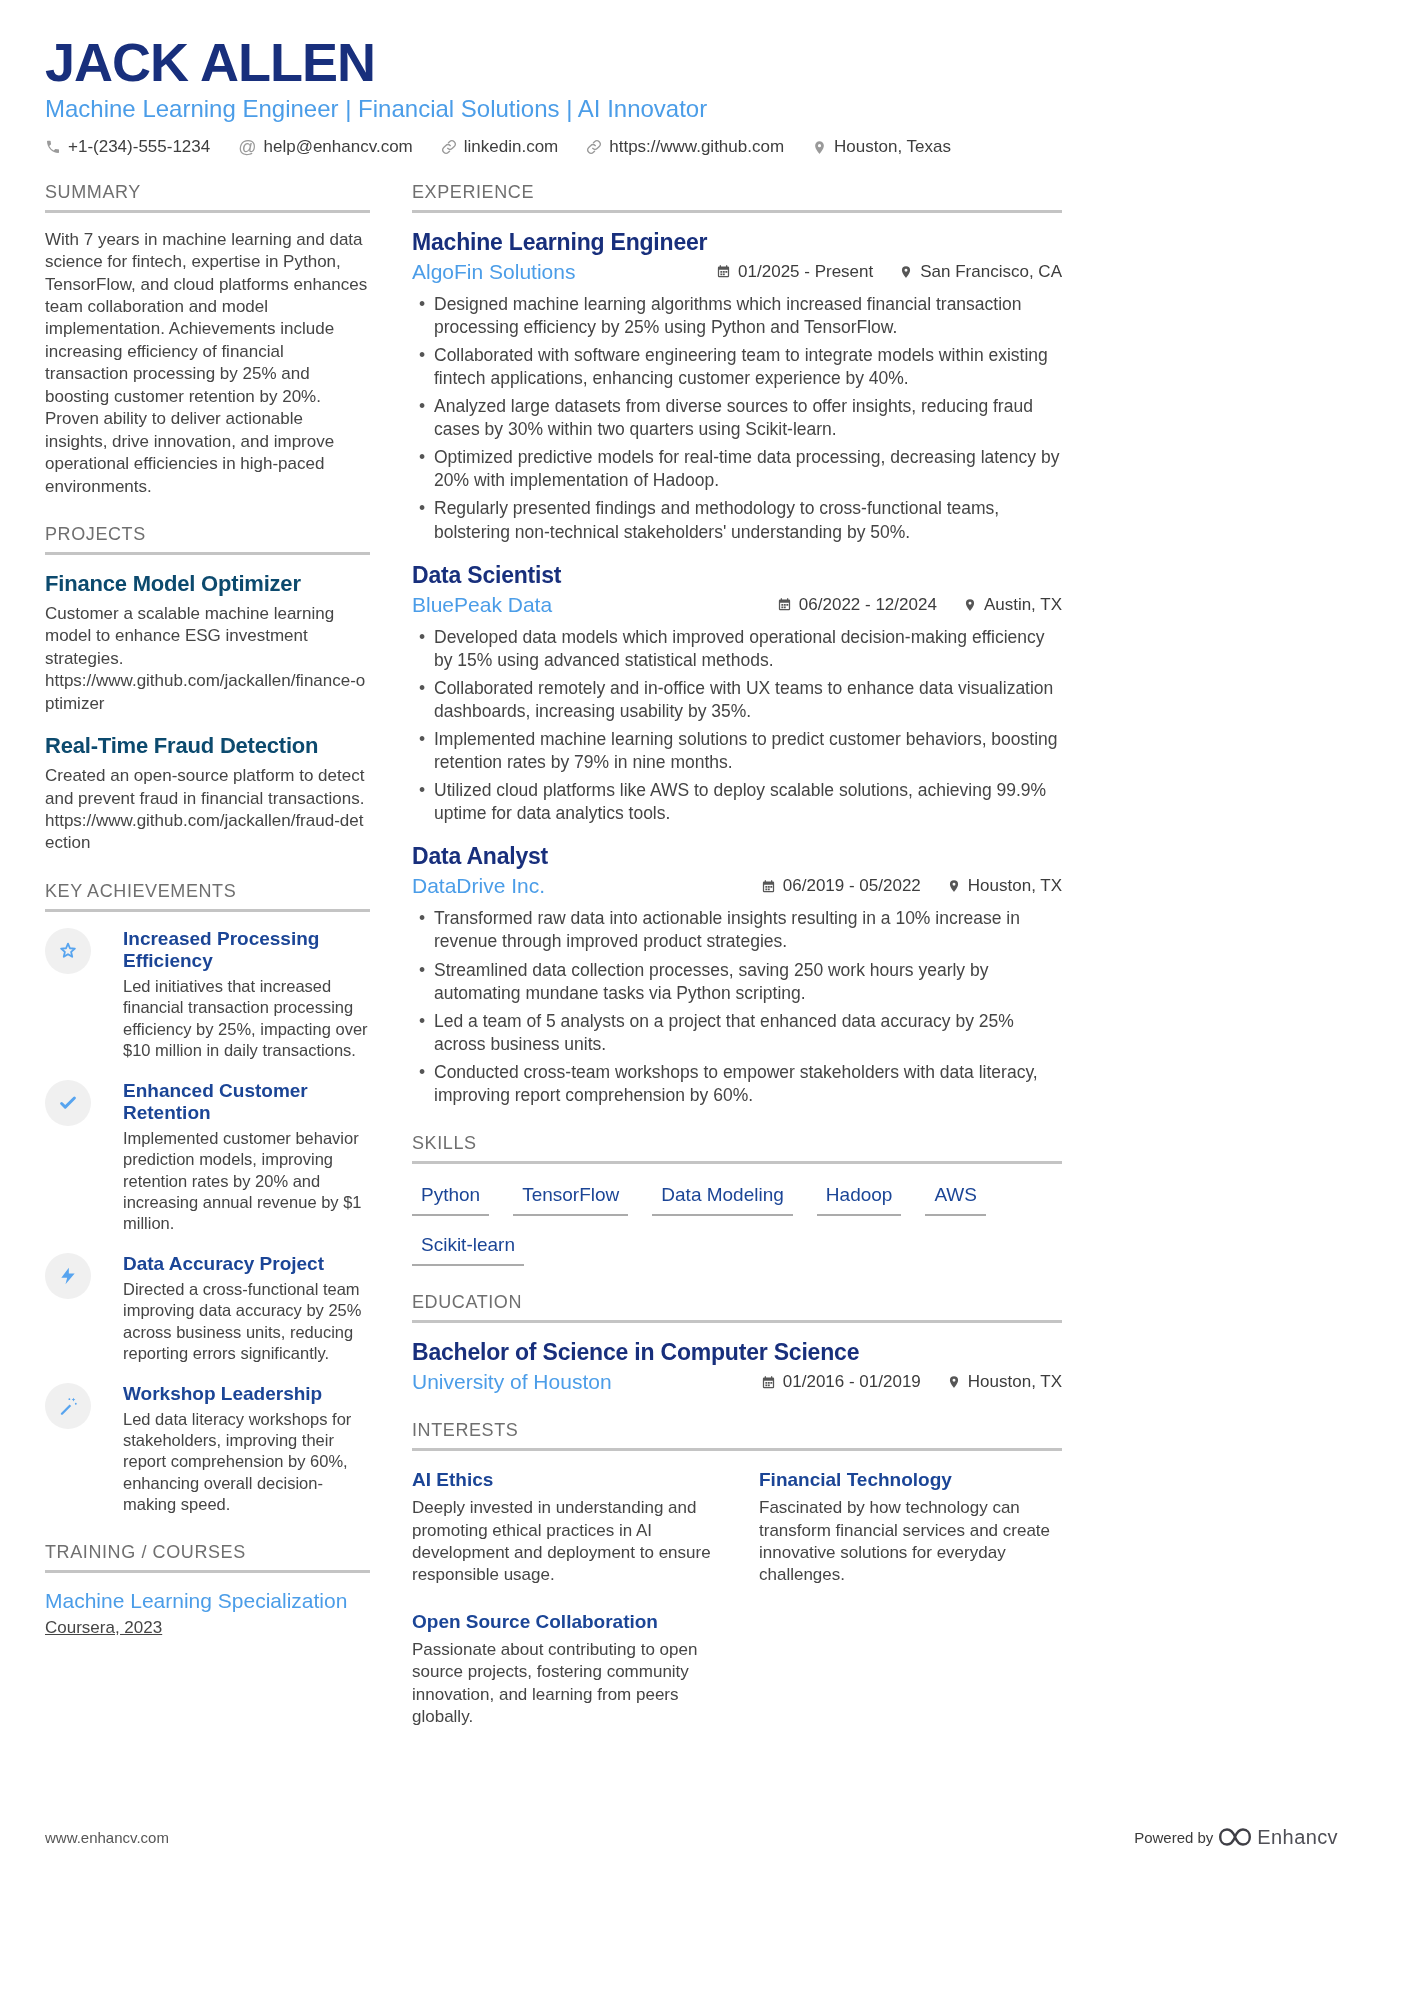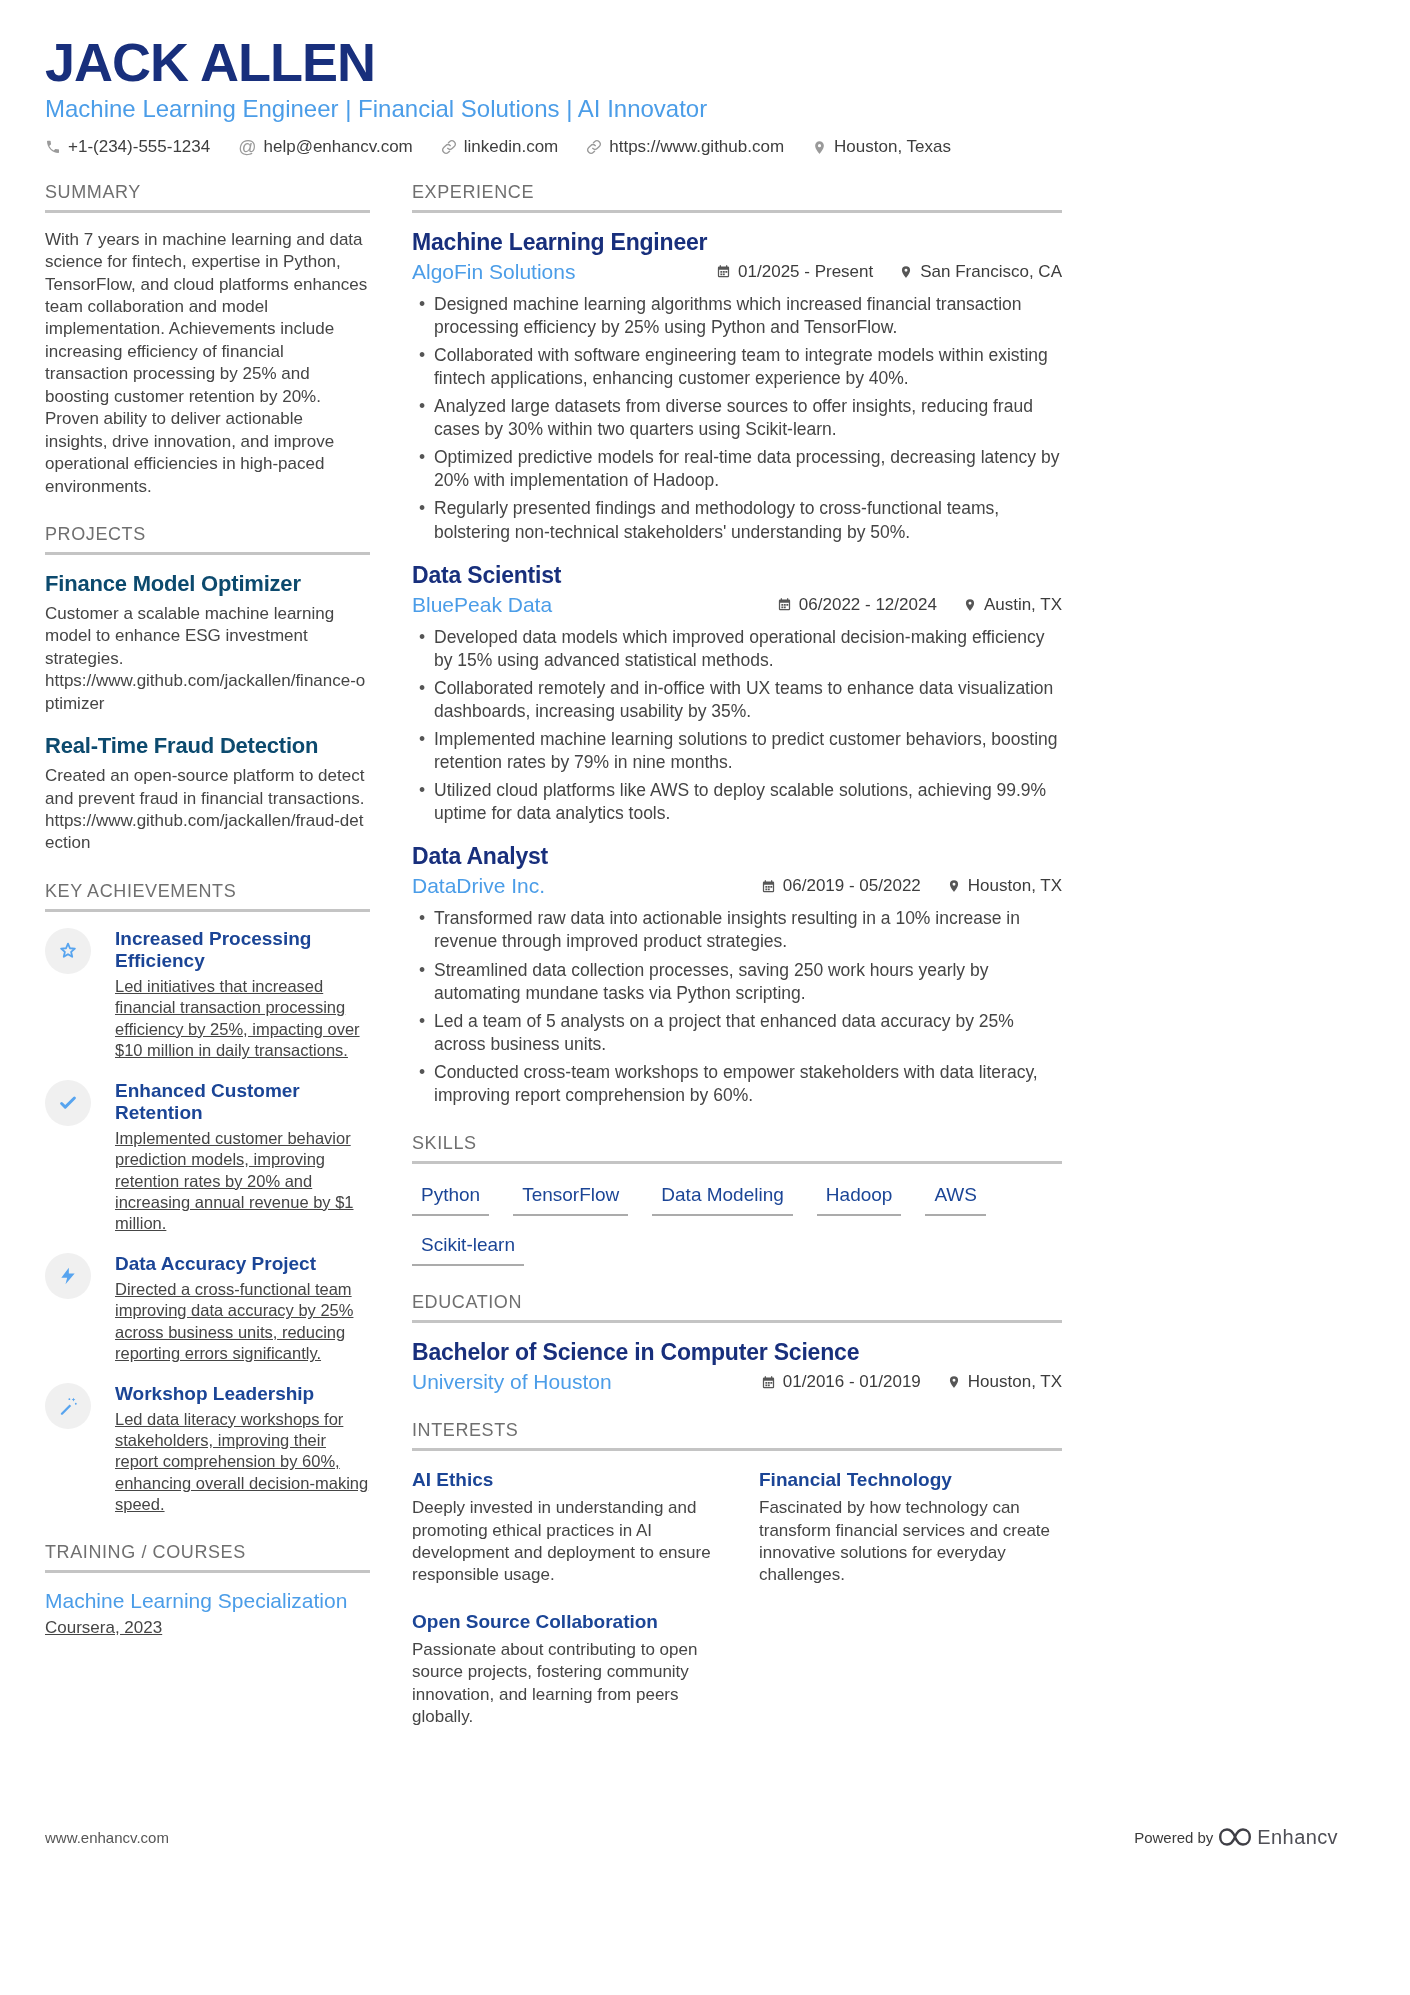--- a/index.html
+++ b/index.html
@@ -25,25 +25,25 @@
                padding-bottom:7px; border-bottom:3px solid #c4c4c4; margin-bottom:16px; }
 
   .body-text { font-size:17px; line-height:1.32; color:#454545; }
 
   
   .proj { margin-bottom:18px; }
   .proj-title { font-size:22px; font-weight:700; color:#0c4a6e; letter-spacing:-.2px; margin-bottom:6px; }
   .proj-url { font-size:17px; line-height:1.32; color:#454545; word-break:break-all; }
 
   
-  .ach { display:flex; gap:24px; margin-bottom:18px; }
+  .ach { display:flex; gap:32px; margin-bottom:18px; }
   .ach-icon-wrap { width:46px; height:46px; flex:none; border-radius:50%; background:#f0f0f0;
                    display:flex; align-items:center; justify-content:center; }
   .ach-title { font-size:19px; font-weight:700; color:#1b4596; margin-bottom:4px; }
-  .ach-text  { font-size:16.5px; line-height:1.3; color:#454545;text-decoration:underline; }
+  .ach-text  { font-size:16.5px; line-height:1.3; color:#454545; }
 
   
   .course-title { font-size:21px; color:#4b9de8; margin-bottom:5px; }
   .course-provider { font-size:17px; color:#454545;text-decoration:underline; }
 
   
   .job { margin-bottom:18px; }
   .job-title { font-size:23px; font-weight:700; color:#182f7c; letter-spacing:-.2px; margin-bottom:4px; }
   .meta { display:flex; align-items:center; font-size:17px; color:#3c3c3c; margin:2px 0 9px; }
   .company { font-size:21px; color:#4b9de8; flex:1; }

